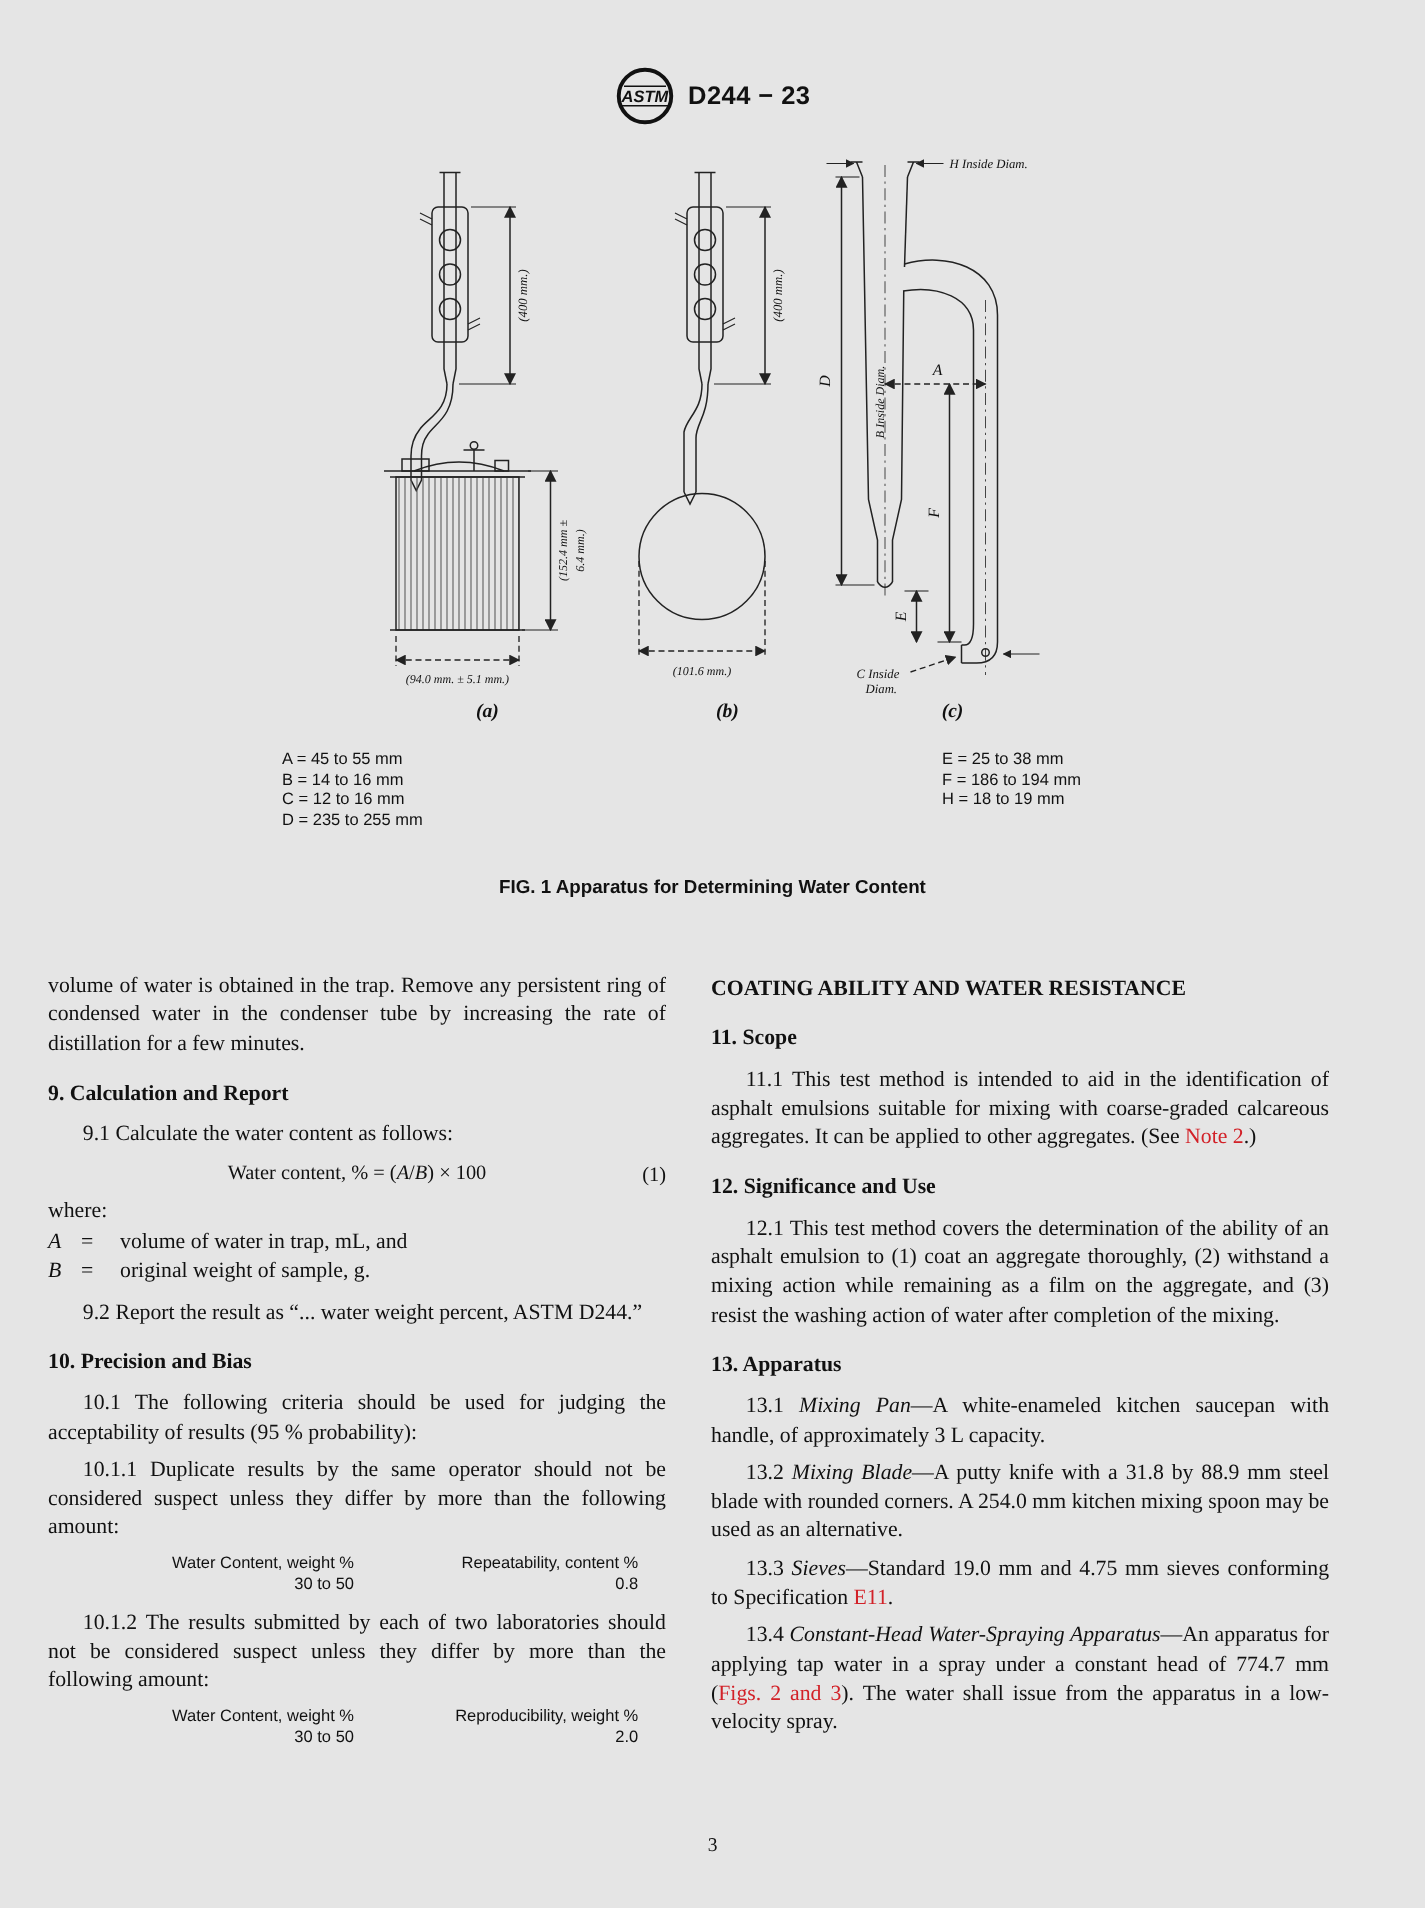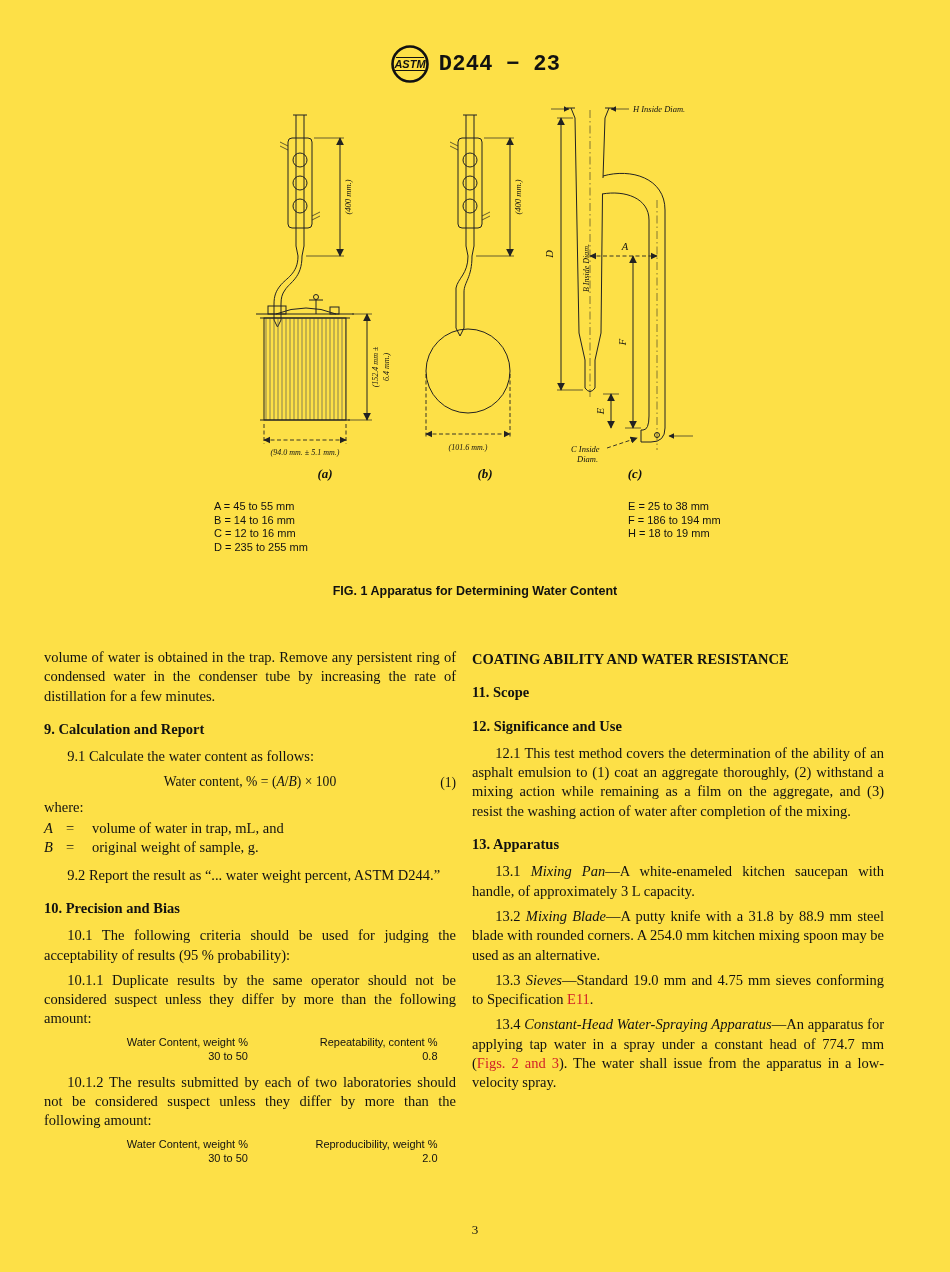--- a/index.html
+++ b/index.html
@@ -1,42 +1,42 @@
 <!DOCTYPE html>
 <html><head>
 <meta charset="utf-8">
 <style>
   * { margin:0; padding:0; box-sizing:border-box; }
   html,body { background:#ffffff; }
   .page {
-    position:relative; width:950px; height:1272px; background:#fde047;
+    position:relative; width:950px; height:1272px; background:#e5e5e5;
     font-family:"Liberation Serif", serif; color:#111; overflow:hidden;
   }
   .header { position:absolute; top:44px; left:0; width:100%;
     display:flex; justify-content:center; align-items:center; gap:9px; }
-  .doc-code { font-family:Liberation Mono, monospace; font-weight:bold; font-size:22px; letter-spacing:.3px; }
+  .doc-code { font-family:Liberation Sans, sans-serif; font-weight:bold; font-size:17px; letter-spacing:.3px; }
 
   svg.diagram { position:absolute; overflow:visible; }
   svg.diagram path, svg.diagram line, svg.diagram rect, svg.diagram circle
     { fill:none; stroke:#222; stroke-width:1; }
   svg.diagram .dash { stroke-dasharray:4 2.5; stroke-width:.9; }
   svg.diagram .cl { stroke-dasharray:8 3 1.5 3; stroke-width:.55; }
   svg.diagram .thin { stroke-width:.7; }
   svg.diagram text { fill:#111; stroke:none; font-family:"Liberation Serif", serif;
     font-style:italic; font-size:8.5px; }
   svg.diagram text.big { font-size:10.5px; }
 
   .fig-sublabel { position:absolute; top:466px; font-weight:bold; font-style:italic;
     font-size:13px; text-align:center; }
   .legend { position:absolute; top:500px; font-family:"Liberation Sans", sans-serif;
     font-size:11px; line-height:13.5px; }
   .fig-caption { position:absolute; top:572px; left:0; width:100%; text-align:center;
     font-family:"Liberation Sans", sans-serif; font-weight:bold; font-size:12.5px;margin-top:12px; }
 
-  .columns { position:absolute; top:648px; left:44px; width:854px; display:flex; gap:16px; }
+  .columns { position:absolute; top:648px; left:32px; width:854px; display:flex; gap:30px; }
   .col { width:412px; font-size:14.5px; line-height:19.3px; text-align:justify; }
   .para { margin-bottom:6px; }
   .indent { text-indent:1.6em; }
   h3.sec { font-size:14.5px; font-weight:bold; margin:14px 0 8px 0; text-align:left; }
   .col-header { text-align:left; font-weight:bold; margin:2px 0 10px 0; }
 
   .equation-row { position:relative; text-align:center; margin:4px 0 6px 0; font-size:13.6px; }
   .eq-number { position:absolute; right:0; top:1px; }
   .where { margin:2px 0 2px 0; }
   .defs { margin:0 0 8px 0; }
@@ -224,21 +224,21 @@
       <line x1="148" y1="338" x2="124" y2="338" class="thin" marker-end="url(#arC)"></line>
       <text x="26" y="354">C Inside</text>
       <text x="32" y="364">Diam.</text>
     </g>
   </svg>
 
   <div class="fig-sublabel" style="left:240px; width:170px;">(a)</div>
   <div class="fig-sublabel" style="left:420px; width:130px;">(b)</div>
   <div class="fig-sublabel" style="left:545px; width:180px;">(c)</div>
 
-  <div class="legend" style="left:214px;">
+  <div class="legend" style="left:188px;">
     <div>A = 45 to 55 mm</div>
     <div>B = 14 to 16 mm</div>
     <div>C = 12 to 16 mm</div>
     <div>D = 235 to 255 mm</div>
   </div>
   <div class="legend" style="left:628px;">
     <div>E = 25 to 38 mm</div>
     <div>F = 186 to 194 mm</div>
     <div>H = 18 to 19 mm</div>
   </div>
@@ -304,20 +304,21 @@
           <td>2.0</td>
         </tr>
       </tbody>
         </table>
     </div>
 
     <div class="col">
       <div class="col-header">COATING ABILITY AND WATER RESISTANCE</div>
 
       <h3 class="sec">11. Scope</h3>
+      <p class="para indent"><span>11.1 This test method is intended to aid in the identification of asphalt emulsions suitable for mixing with coarse-graded calcareous aggregates. It can be applied to other aggregates. (See </span><a class="ref">Note 2</a><span>.)</span></p>
 
       <h3 class="sec">12. Significance and Use</h3>
       <p class="para indent">12.1 This test method covers the determination of the ability of an asphalt emulsion to (1) coat an aggregate thoroughly, (2) withstand a mixing action while remaining as a film on the aggregate, and (3) resist the washing action of water after completion of the mixing.</p>
 
       <h3 class="sec">13. Apparatus</h3>
 
       <p class="para indent"><span>13.1 </span><i class="term">Mixing Pan</i><span>—A white-enameled kitchen saucepan with handle, of approximately 3 L capacity.</span></p>
 
       <p class="para indent"><span>13.2 </span><i class="term">Mixing Blade</i><span>—A putty knife with a 31.8 by 88.9 mm steel blade with rounded corners. A 254.0 mm kitchen mixing spoon may be used as an alternative.</span></p>
 

